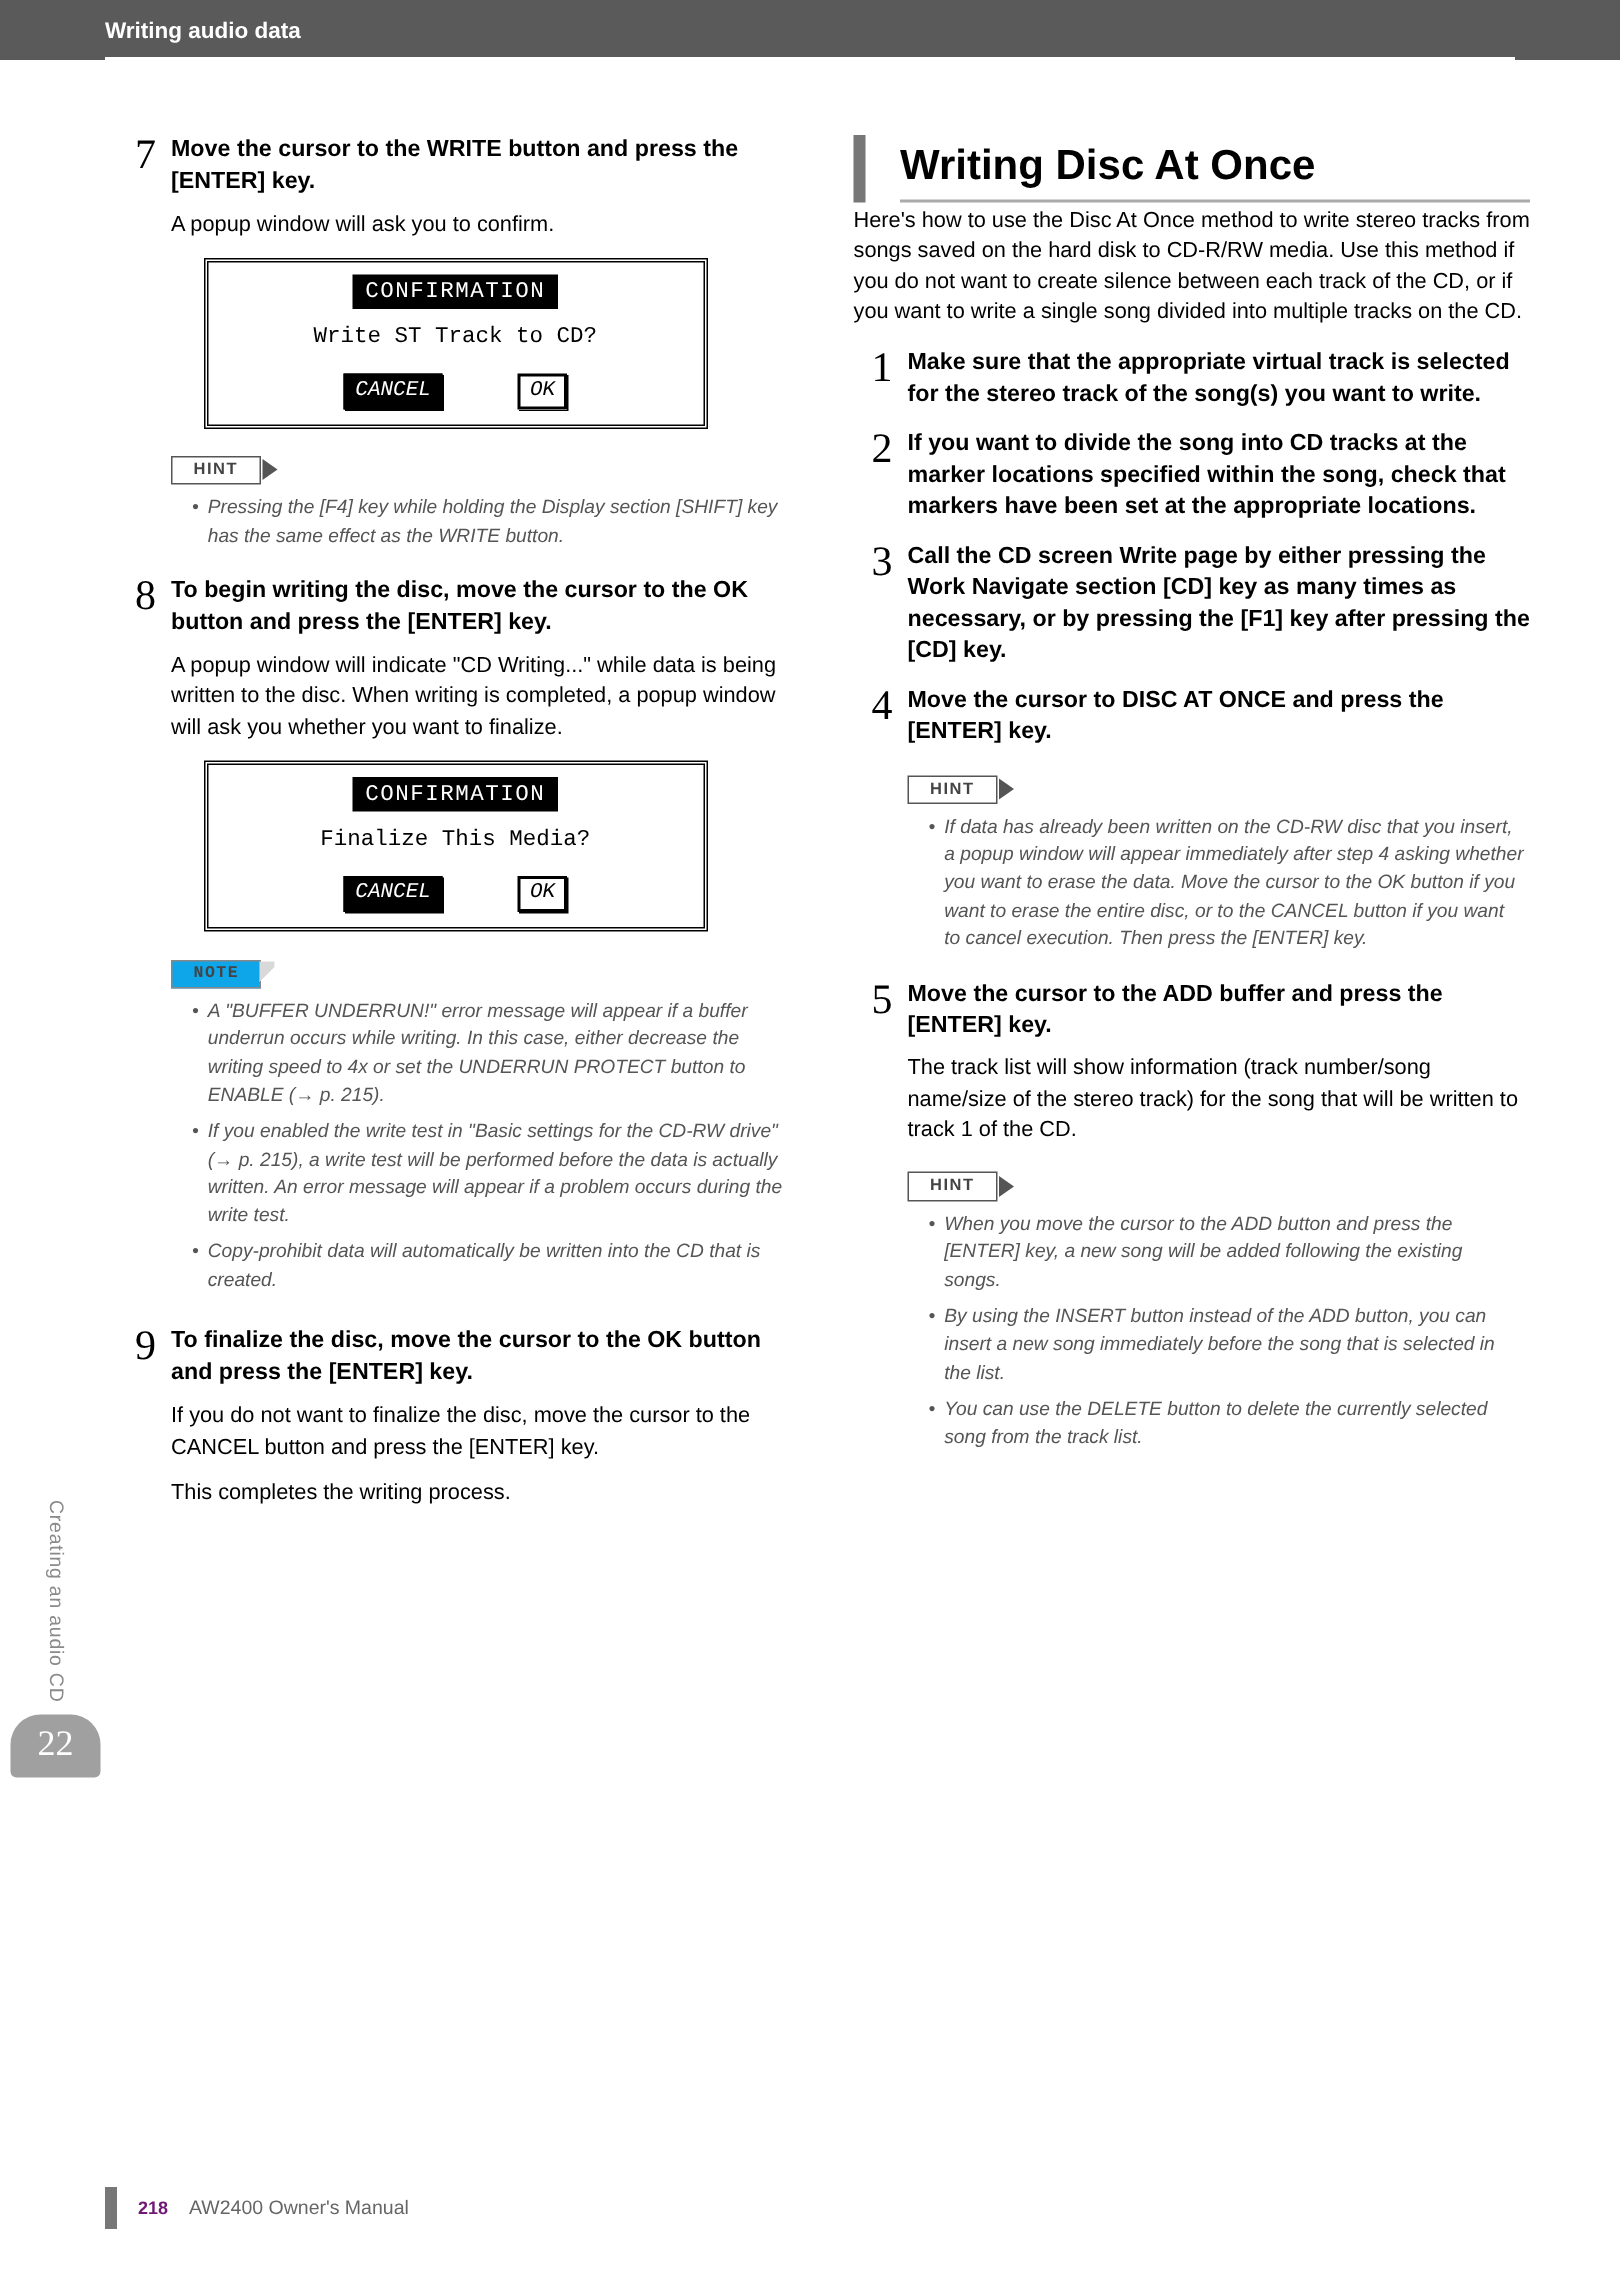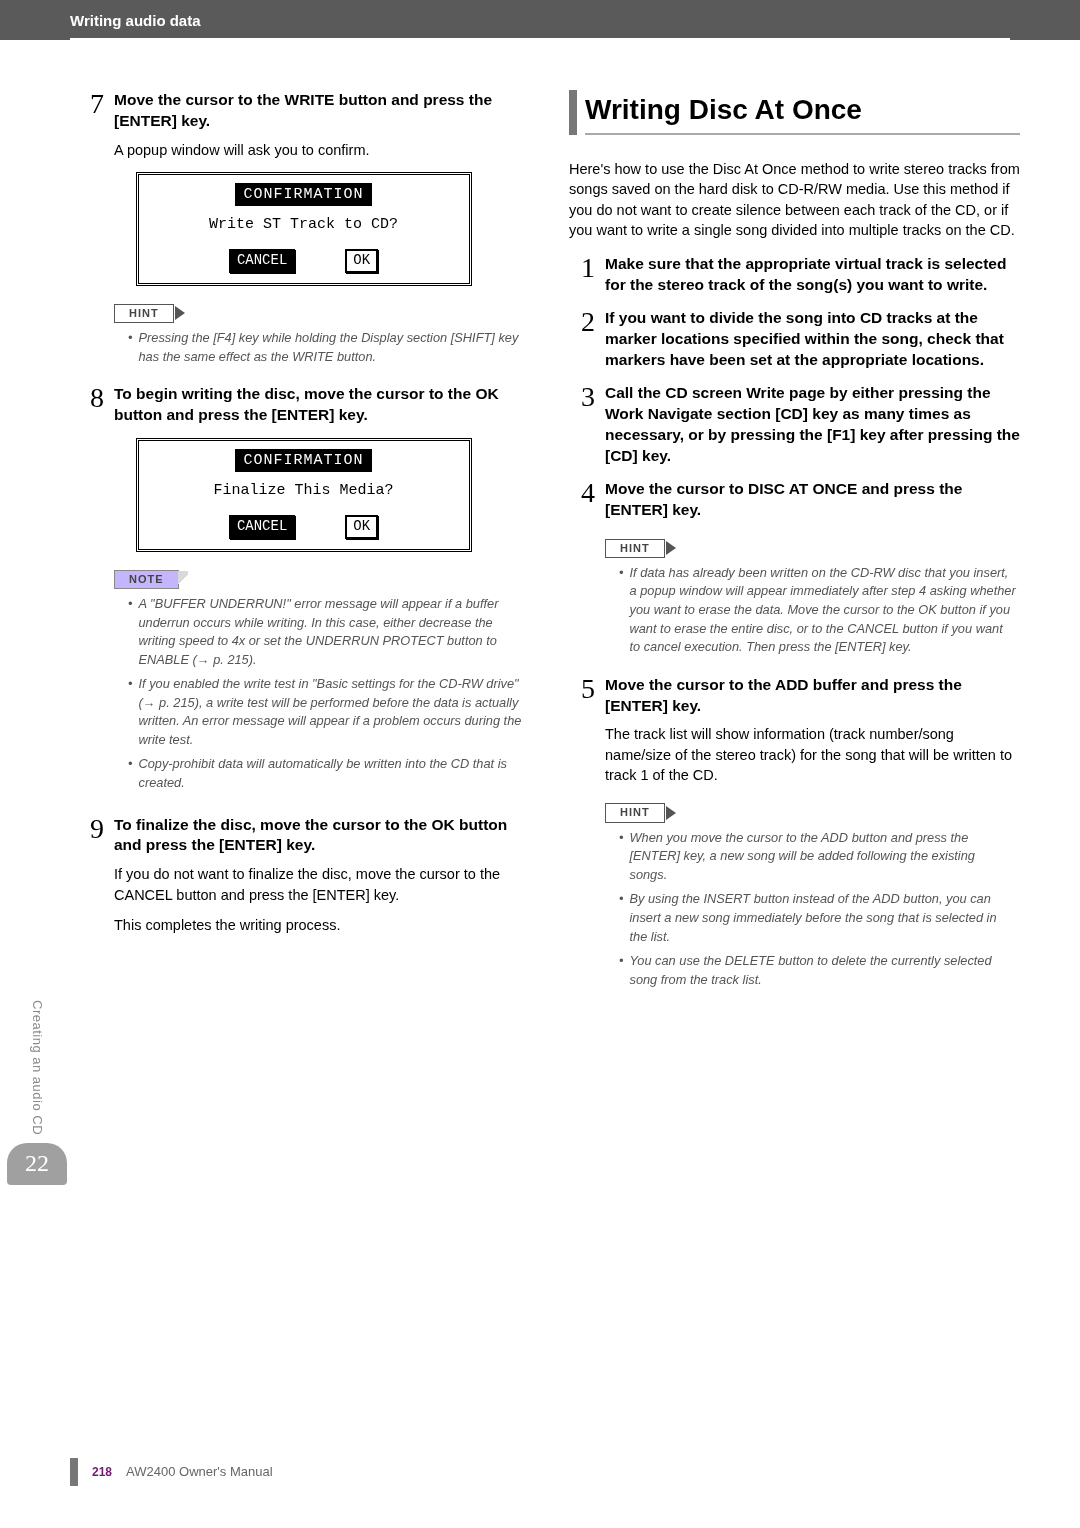--- a/index.html
+++ b/index.html
@@ -89,20 +89,21 @@
   .dlg-body {
     font-size: 15px;
     margin-bottom: 14px;
   }
   .dlg-btns { display: flex; justify-content: center; gap: 50px; }
   .dlg-btn {
     border: 2px solid #000;
     padding: 0 6px;
     font-size: 14px;
     box-shadow: 1px 1px 0 #000;
+    font-style: italic;
   }
   .dlg-btn.primary { background:#000; color:#fff; }
   .hint, .note {
     margin: 16px 0 8px 36px;
   }
   .hint-label, .note-label {
     display: inline-block;
     border: 1px solid #555;
     padding: 1px 14px;
     font-size: 11px;
@@ -114,22 +115,23 @@
   .hint-label::after {
     content: "";
     position: absolute;
     right: -12px; top: 50%;
     transform: translateY(-50%);
     border-left: 10px solid #555;
     border-top: 7px solid transparent;
     border-bottom: 7px solid transparent;
   }
   .note-label {
-    background: #c4b5fd;
+    background: #0ea5e9;
     border-color: #888;
+    font-family: Liberation Mono, monospace;
   }
   .note-label::after {
     content: "";
     position: absolute;
     right: -10px; top: 0; bottom:0;
     width: 10px;
     background: linear-gradient(135deg,#d9d9d9 50%, transparent 50%);
   }
   .noteitem, .hintitem {
     font-style: italic;
@@ -137,21 +139,22 @@
     font-size: 12.8px;
     line-height: 1.45;
     margin: 6px 4px 0 14px;
     display: flex;
     gap: 6px;
   }
   .bullet { flex:none; }
   .section-hdr {
     display:flex;
     align-items:stretch;
-    margin-bottom: 24px;
+    margin-bottom: 2px;
+    gap: 15px;
   }
   .section-hdr .bar {
     width: 8px;
     background: #777;
     margin-right: 8px;
   }
   .section-hdr .txt {
     font-family: Arial Black, Impact, sans-serif;
     font-size: 28px;
     font-weight: 900;
@@ -234,20 +237,21 @@
       <div class="hintitem">
           <span class="bullet">•</span>
           <span>Pressing the [F4] key while holding the Display section [SHIFT] key has the same effect as the WRITE button.</span>
         </div>
     </div>
 
     <div class="step" style="margin-top:18px">
       <div class="num">8</div>
       <div class="head">To begin writing the disc, move the cursor to the OK button and press the [ENTER] key.</div>
     </div>
+    <div class="bodytext">A popup window will indicate "CD Writing..." while data is being written to the disc. When writing is completed, a popup window will ask you whether you want to finalize.</div>
 
     <div class="dialog">
       <div class="dlg-title">CONFIRMATION</div>
       <div class="dlg-body">Finalize This Media?</div>
       <div class="dlg-btns">
         <span class="dlg-btn primary">CANCEL</span>
         <span class="dlg-btn">OK</span>
       </div>
     </div>
 

